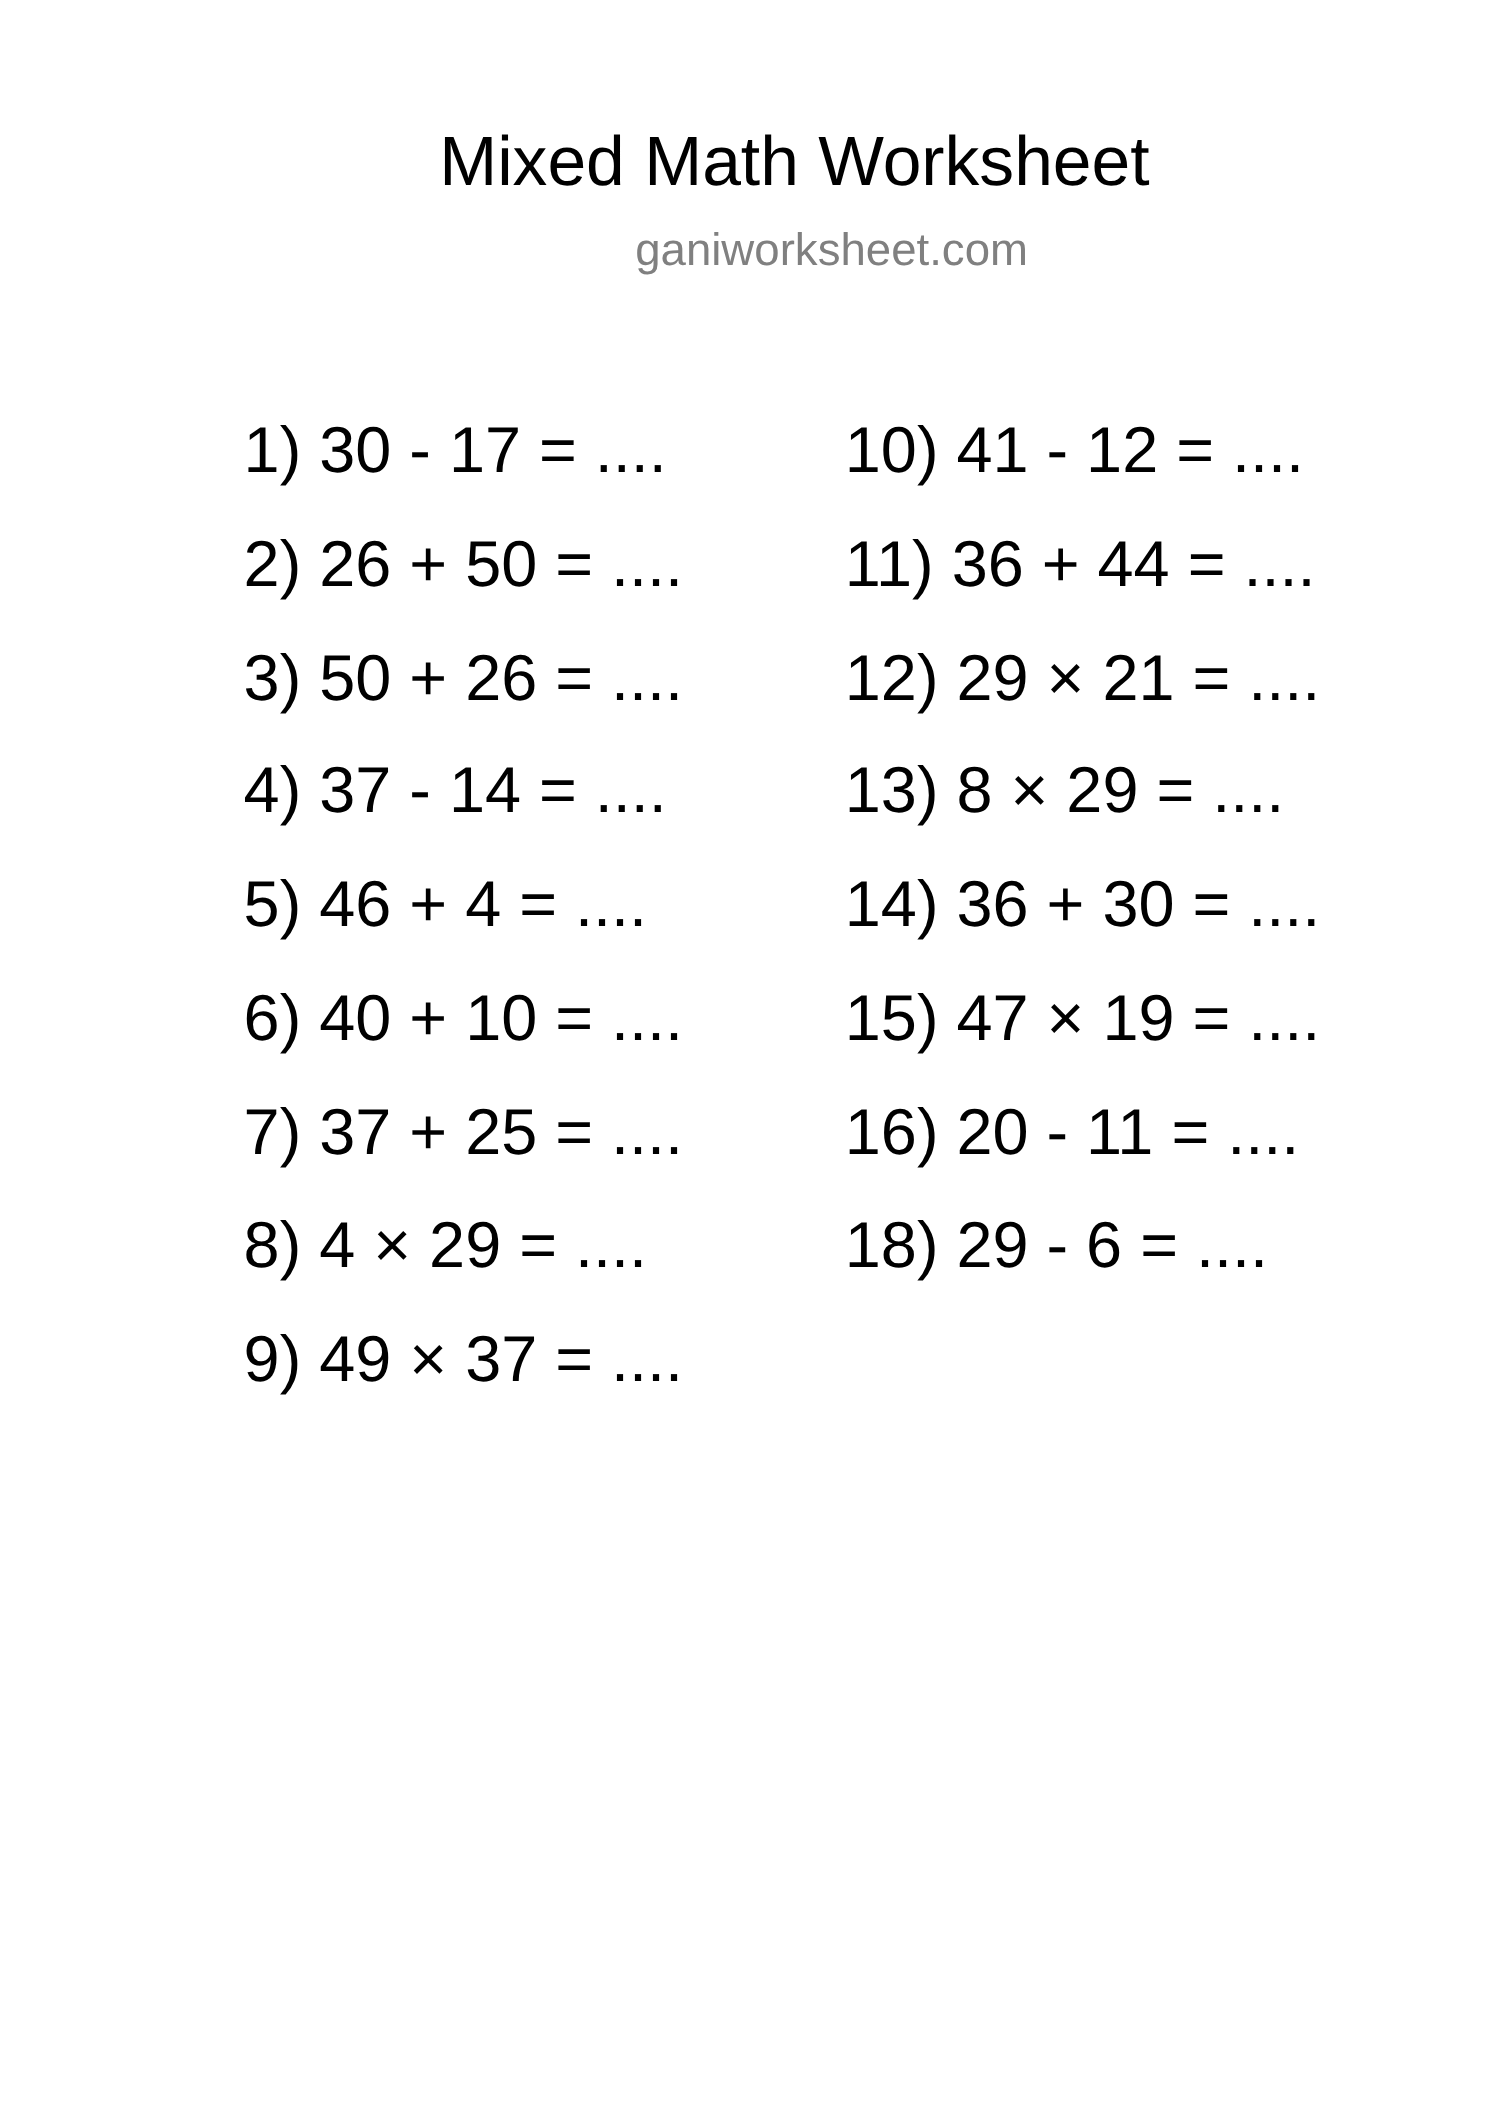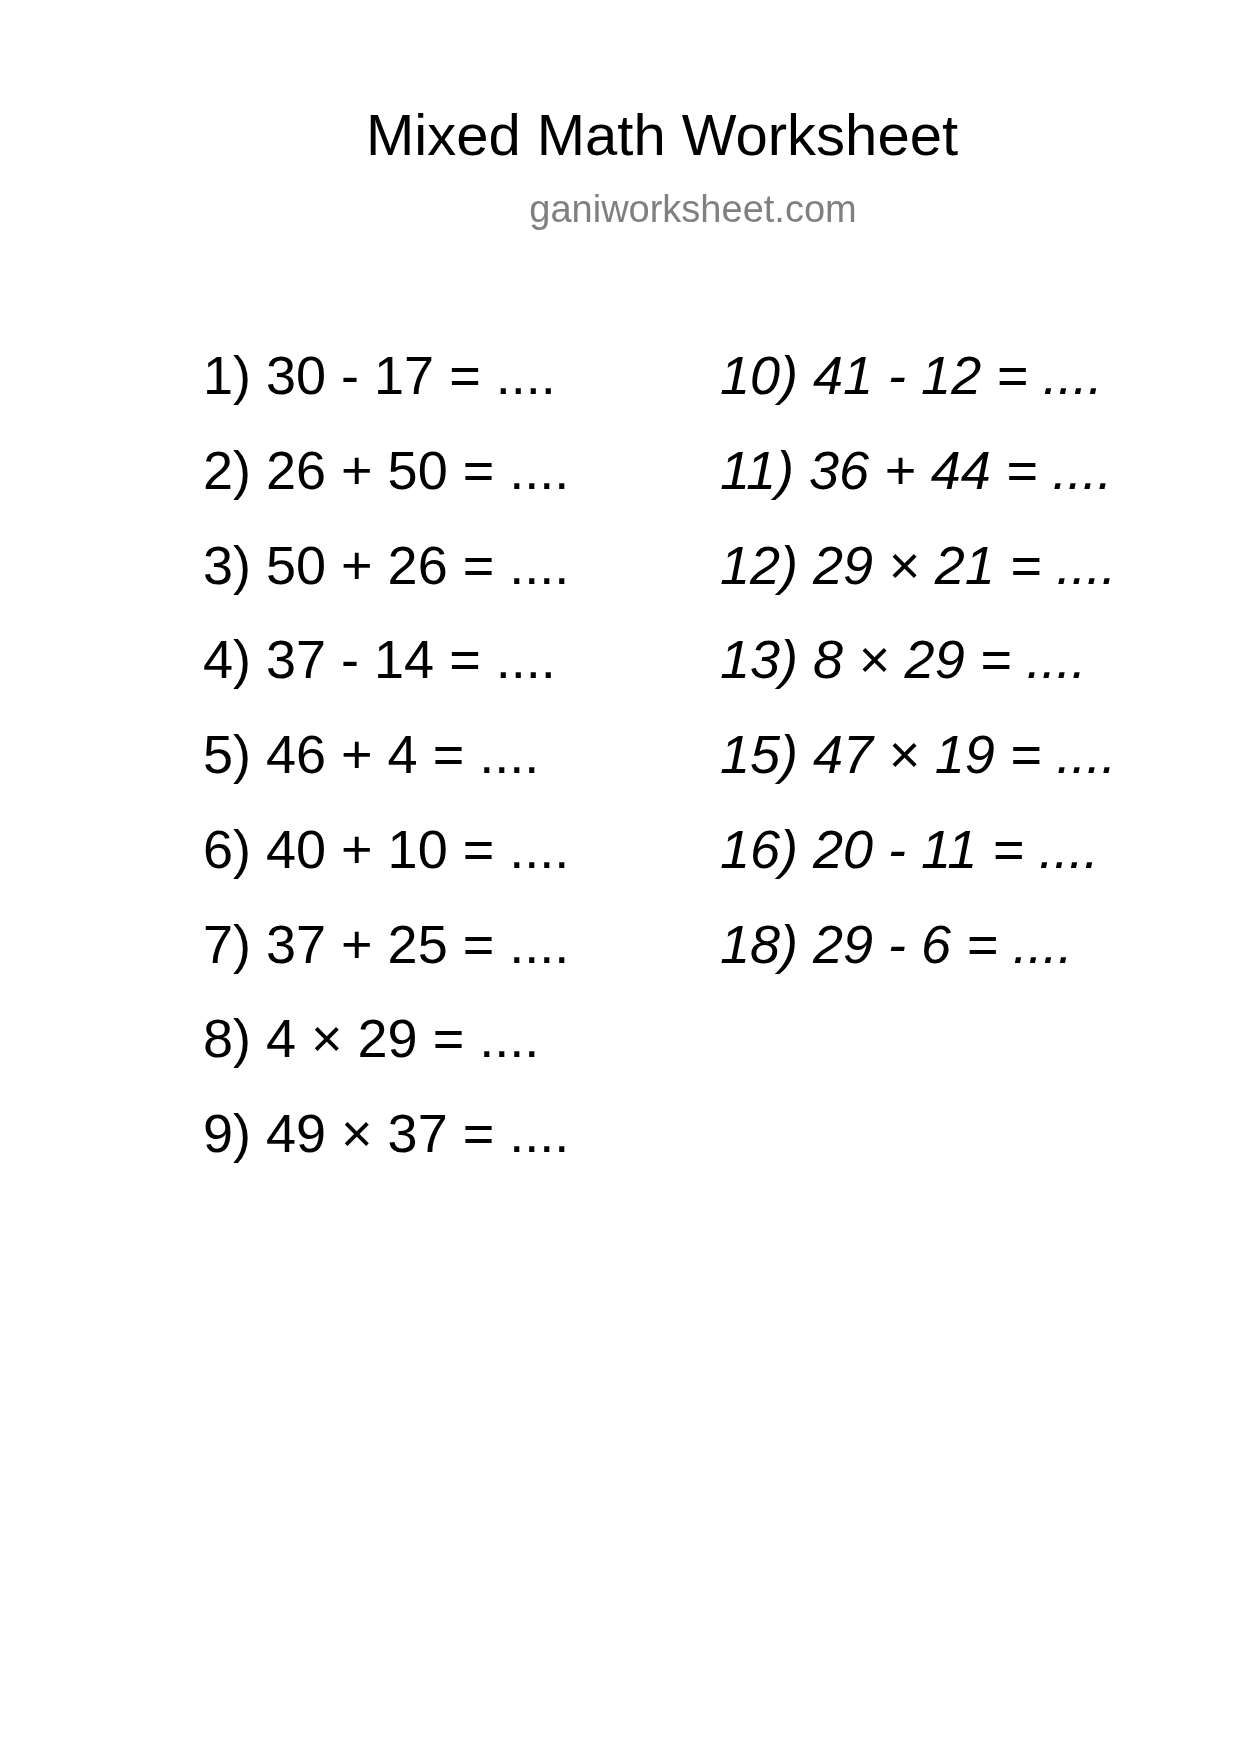--- a/index.html
+++ b/index.html
@@ -4,21 +4,21 @@
   <style>
     html, body { margin: 0; padding: 0; background: #ffffff; }
     body { width: 1240px; height: 1754px; position: relative; overflow: hidden;
            font-family: "Liberation Sans", sans-serif; color: #000; }
     .title { position: absolute; left: 0; width: 1324px; top: 106px;
              text-align: center; font-size: 58px; line-height: 58px; white-space: nowrap; }
     .subtitle { position: absolute; left: 0; width: 1386px; top: 190px;
                 text-align: center; font-size: 38px; line-height: 38px; color: #808080; white-space: nowrap; }
     .col { position: absolute; top: 354px; }
     .col-left { left: 203px; }
-    .col-right { left: 720px; font-style: italic; }
+    .col-right { left: 704px; }
     .problem { font-size: 54px; line-height: 42px; height: 42px; margin-bottom: 52.75px; white-space: nowrap; }
   </style>
 </head>
 <body>
 
 <div class="title">Mixed Math Worksheet</div>
 <div class="subtitle">ganiworksheet.com</div>
 
 <div class="col col-left">
   <div class="problem">1) 30 - 17 = ....</div>
@@ -30,16 +30,17 @@
   <div class="problem">7) 37 + 25 = ....</div>
   <div class="problem">8) 4 × 29 = ....</div>
   <div class="problem">9) 49 × 37 = ....</div>
 </div>
 
 <div class="col col-right">
   <div class="problem">10) 41 - 12 = ....</div>
   <div class="problem">11) 36 + 44 = ....</div>
   <div class="problem">12) 29 × 21 = ....</div>
   <div class="problem">13) 8 × 29 = ....</div>
+  <div class="problem">14) 36 + 30 = ....</div>
   <div class="problem">15) 47 × 19 = ....</div>
   <div class="problem">16) 20 - 11 = ....</div>
   <div class="problem">18) 29 - 6 = ....</div>
 </div>
 
 </body></html>

